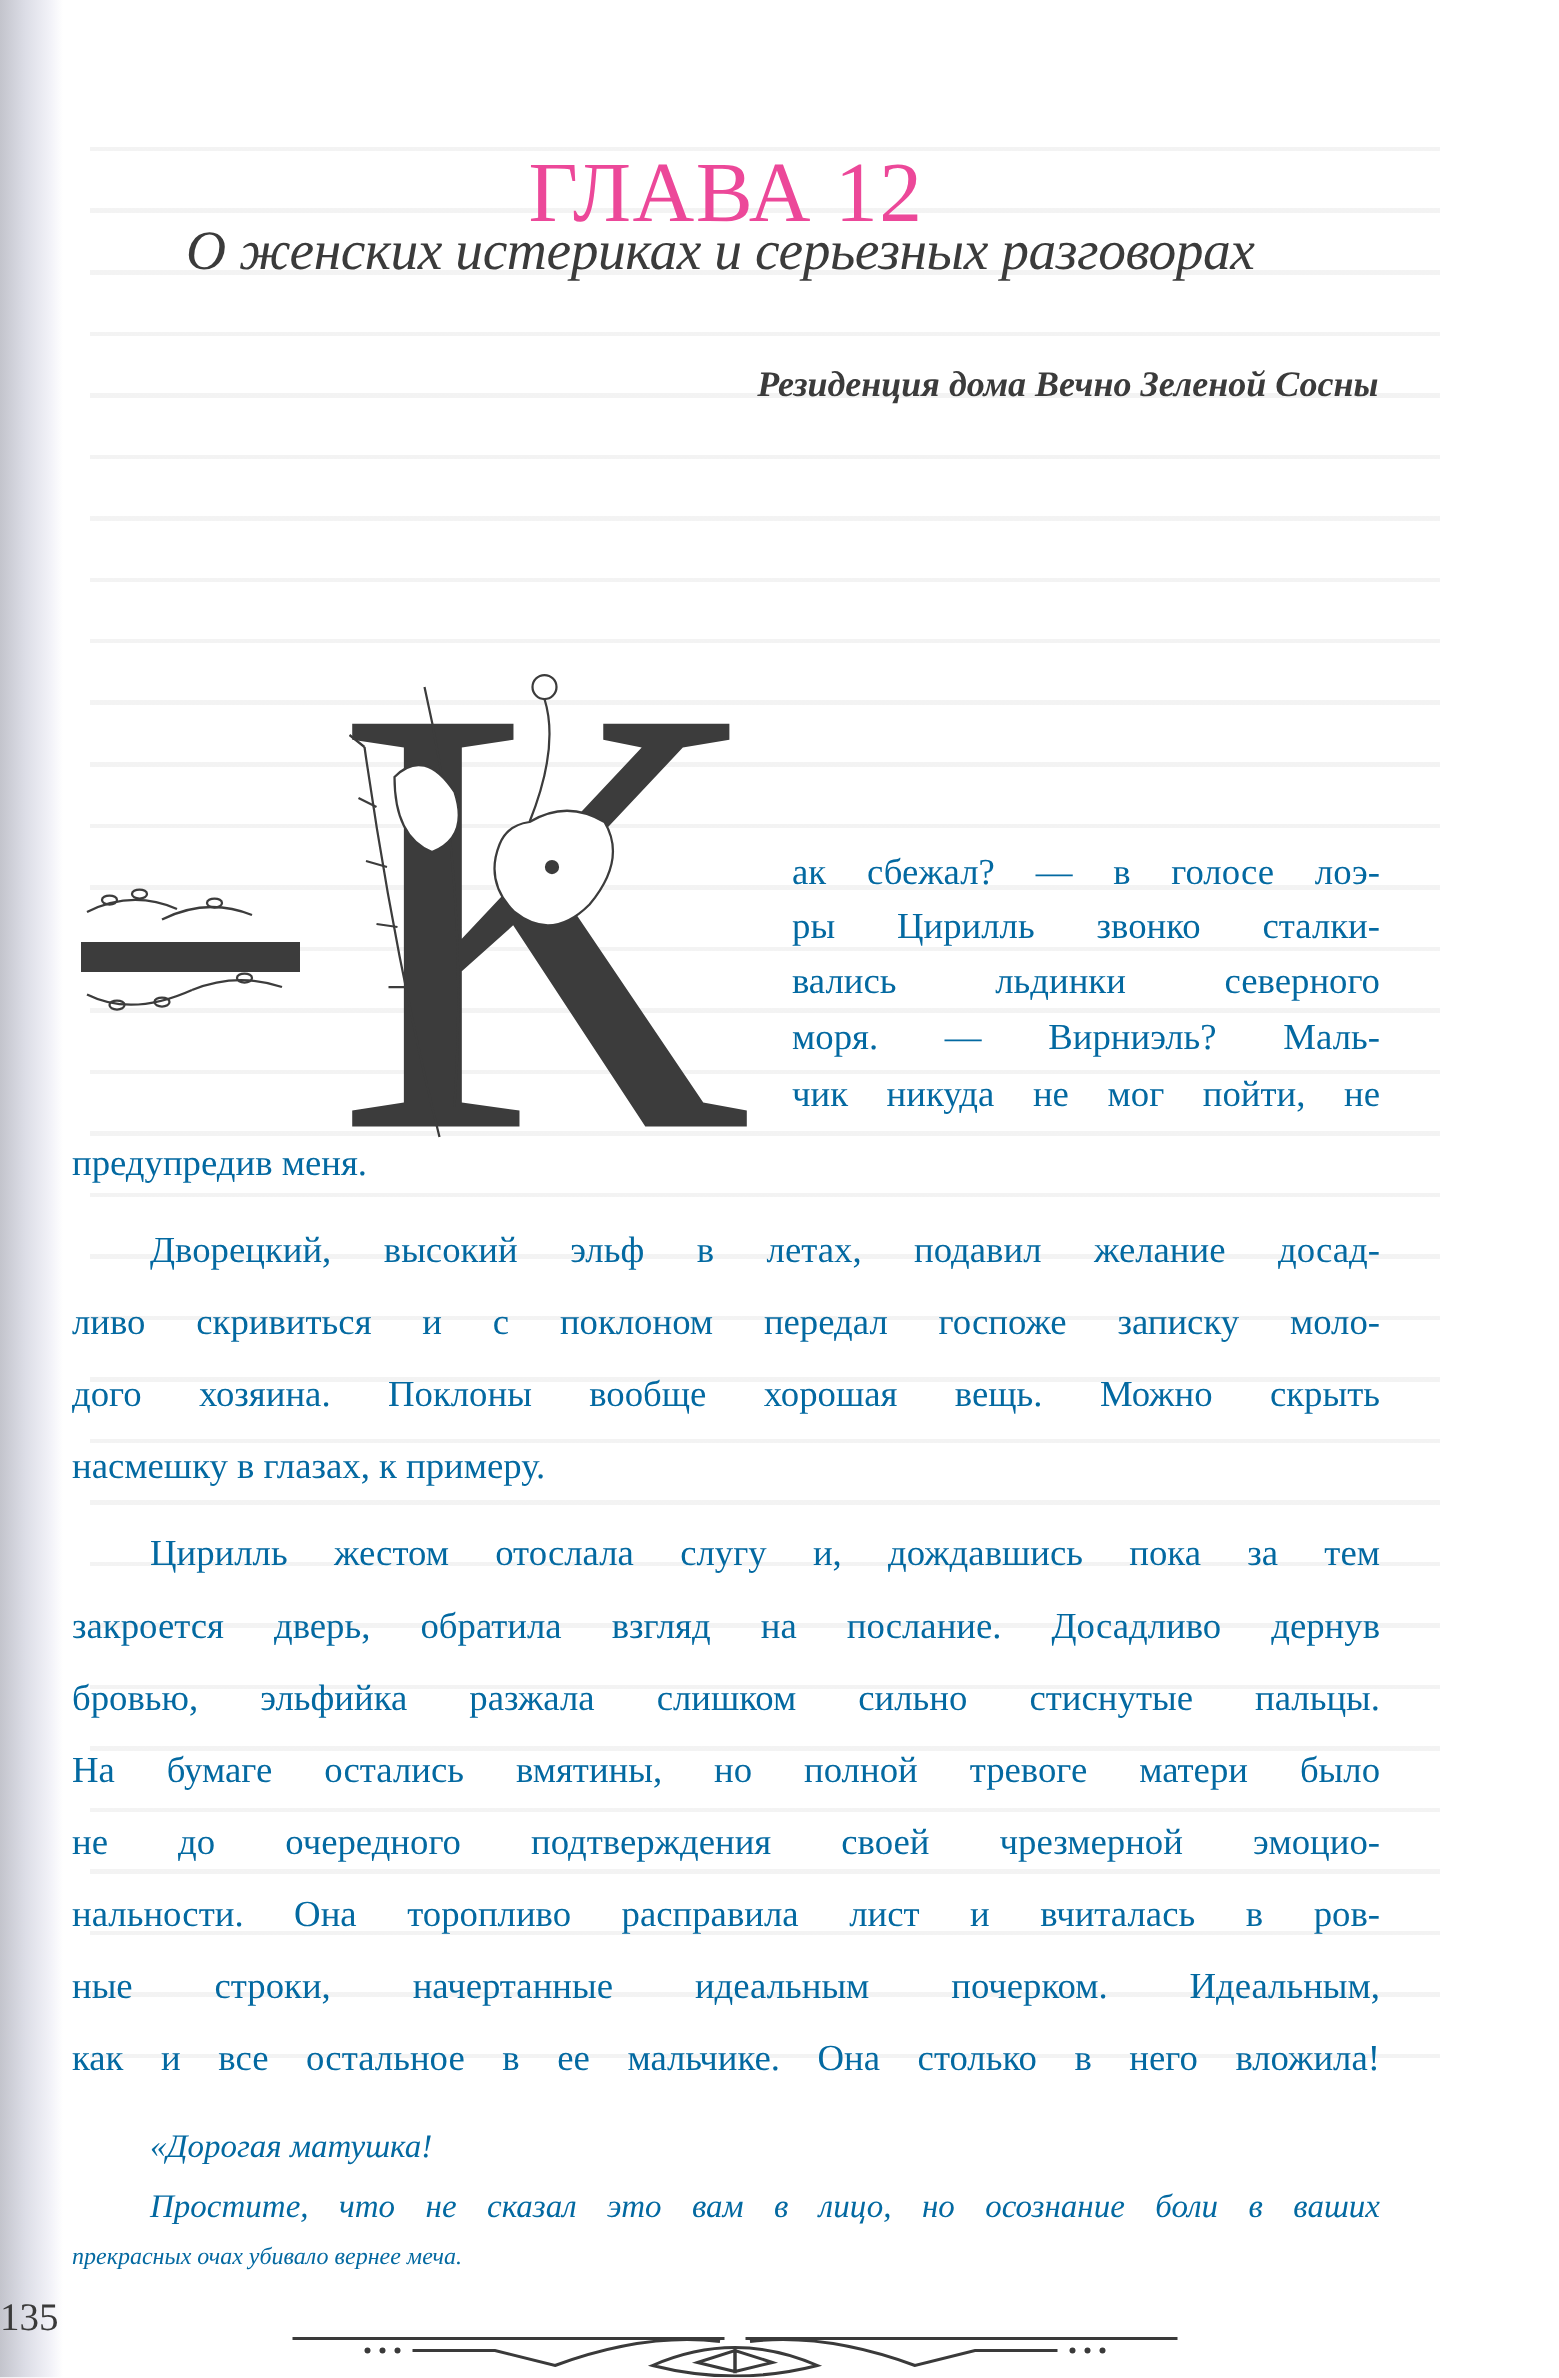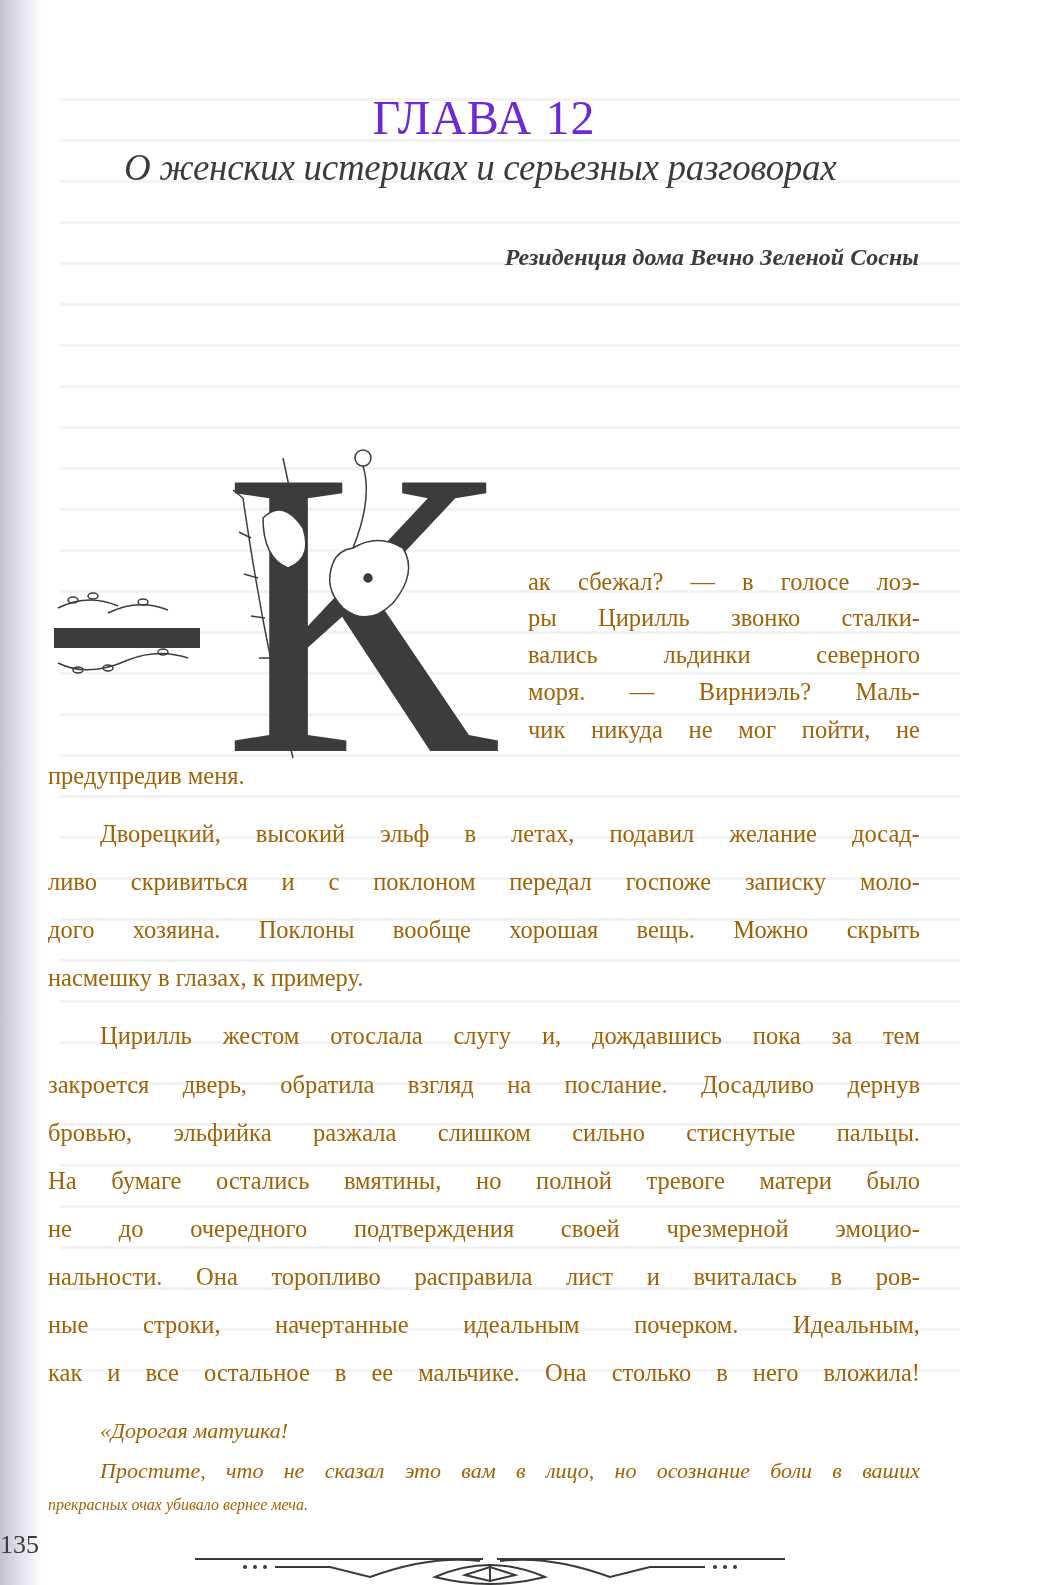--- a/index.html
+++ b/index.html
@@ -4,29 +4,29 @@
 <style>
   html,body{margin:0;padding:0;}
   body{width:1039px;height:1585px;overflow:hidden;background:#ffffff;position:relative;
        font-family:"Liberation Serif","DejaVu Serif",serif;color:#3a3a3a;}
   .page-shadow{position:absolute;left:0;top:0;width:42px;height:1585px;
        background:linear-gradient(to right,#c3c4cc 0%,#dcdde6 40%,#f2f2f8 80%,#ffffff 100%);}
   .bleed{position:absolute;left:0;top:0;width:1039px;height:1585px;opacity:0.07;
        background:repeating-linear-gradient(to bottom,transparent 0,transparent 28px,#555 28px,#555 31px,transparent 31px,transparent 41px);
        left:60px;width:900px;top:70px;height:1340px;}
   .chapter-title{position:absolute;top:58px;left:0;width:968px;text-align:center;
-       font-size:48px;letter-spacing:1px;color:#6d28d9;font-weight:normal;}
+       font-size:57px;letter-spacing:1px;color:#ec4899;font-weight:normal;}
   .chapter-subtitle{position:absolute;top:146px;left:76px;font-size:37px;font-style:italic;color:#3b3b3b;
        font-family:"Liberation Serif",serif;letter-spacing:-0.3px;margin-left:48px;}
   .location{position:absolute;top:244px;right:120px;font-size:24px;font-weight:bold;font-style:italic;color:#3b3b3b;}
   .dropcap-wrap{position:absolute;left:48px;top:438px;width:420px;height:330px;}
   .dropcap-letter{position:absolute;left:175px;top:-30px;font-size:410px;line-height:1;color:#3c3c3c;
        font-family:"Liberation Serif",serif;}
   .dash-bar{position:absolute;left:6px;top:190px;width:146px;height:20px;background:#3c3c3c;}
-  .body-line{position:absolute;font-size:24.5px;color:#a16207;white-space:nowrap;}
+  .body-line{position:absolute;font-size:24.5px;color:#0369a1;white-space:nowrap;}
   .justify{text-align:justify;text-align-last:justify;}
   .italic{font-style:italic;}
   .page-number{position:absolute;top:1460px;left:0;width:968px;text-align:left;font-size:26px;color:#3a3a3a;}
   .ornament{position:absolute;left:190px;top:1495px;width:600px;height:50px;}
 </style>
 </head>
 <body>
 
 <div class="page-shadow"></div>
 <div class="bleed"></div>

